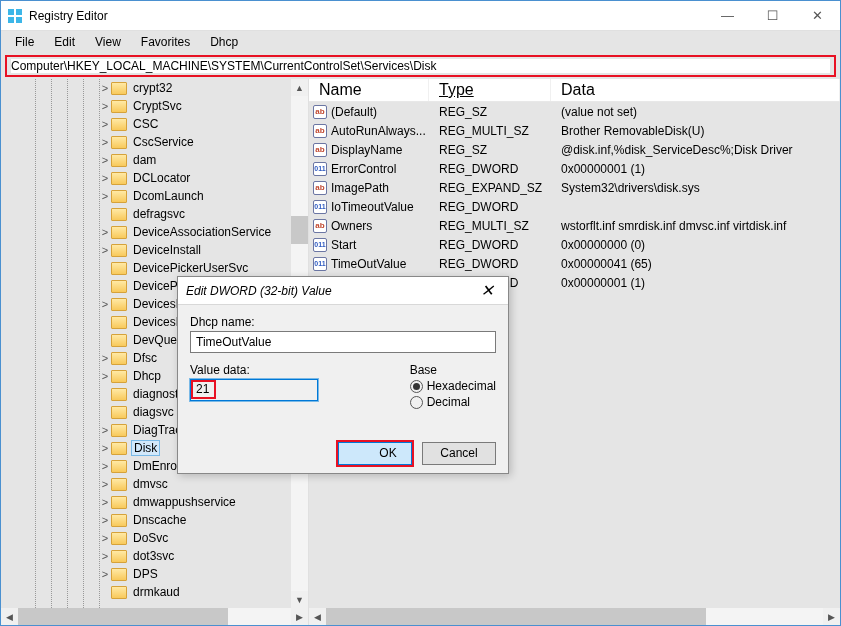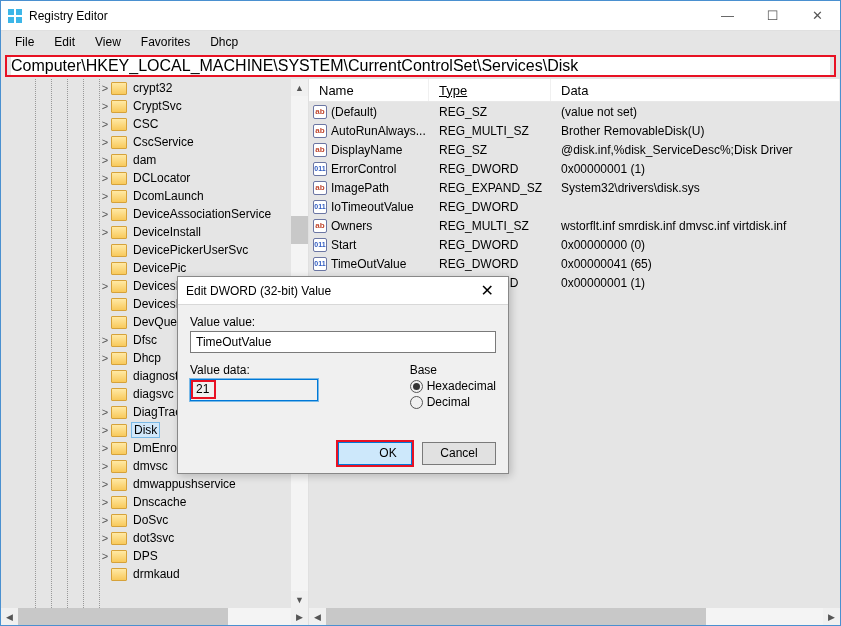--- a/index.html
+++ b/index.html
@@ -6,46 +6,46 @@
   html, body { width: 841px; height: 626px; font-family: 'Segoe UI', Tahoma, sans-serif; font-size: 12px; background: #fff; overflow: hidden; }
   .window { width: 841px; height: 626px; border: 1px solid #4a90d0; display: flex; flex-direction: column; background: #e5e5e5; }
   .titlebar { height: 30px; display: flex; align-items: center; padding-left: 6px; background: #fff; border-bottom: 1px solid #e0e0e0; }
   .title-icon { width: 16px; height: 16px; margin-right: 6px; }
   .title-text { flex: 1; font-size: 12px; color: #000; }
   .win-controls { display: flex; }
   .win-btn { width: 45px; height: 29px; display: flex; align-items: center; justify-content: center; color: #555; font-size: 13px; }
   .menubar { height: 22px; display: flex; align-items: center; padding: 0 6px; gap: 4px; }
   .menu-item { padding: 2px 8px; font-size: 12px; color: #000; }
   .addressbar { height: 22px; margin: 2px 4px; border: 2px solid #e81123; display: flex; align-items: center; padding: 0 4px; }
-  .addressbar input { flex: 1; border: none; outline: none; font-size: 16px; font-family: inherit; color: #000; background: #fff; }
+  .addressbar input { flex: 1; border: none; outline: none; font-size: 12px; font-family: inherit; color: #000; background: #fff; }
   .content { flex: 1; display: flex; min-height: 0; }
   .tree-pane { width: 308px; border-right: 1px solid #e0e0e0; overflow: hidden; position: relative; }
   .tree-inner { position: relative; height: 100%; overflow: hidden; }
   .tree-node { display: flex; align-items: center; height: 18px; white-space: nowrap; }
   .expander { width: 12px; display: inline-block; text-align: center; color: #555; font-size: 11px; }
   .folder-icon { width: 16px; height: 13px; background: linear-gradient(#ffe9a5, #f8c95b); border: 1px solid #d6a23a; border-radius: 1px; margin-right: 4px; display: inline-block; }
   .node-label { font-size: 12px; color: #000; padding: 0 2px; }
   .node-label.hi { background: #d2e8fa; border: 1px solid #7ab9e6; padding: 0 2px; }
   .list-pane { flex: 1; position: relative; overflow: hidden; }
   .list-head { display: flex; height: 23px; align-items: center; border-bottom: 1px solid #e8e8e8; background: #fff; }
-  .list-head .col { padding: 0 10px; font-size: 13px; color: #000; border-right: 1px solid #f0f0f0; height: 100%; display: flex; align-items: center; }
+  .list-head .col { padding: 0 10px; font-size: 16px; color: #000; border-right: 1px solid #f0f0f0; height: 100%; display: flex; align-items: center; }
   .col-name { width: 120px; }
   .col-type { width: 122px; text-decoration: underline; }
   .col-data { flex: 1; }
   .list-body { }
   .list-row { display: flex; height: 19px; align-items: center; }
   .list-row .cell { font-size: 12px; color: #000; white-space: nowrap; overflow: hidden; text-overflow: ellipsis; }
   .cell-name { width: 120px; display: flex; align-items: center; padding-left: 4px; }
   .cell-type { width: 122px; padding-left: 10px; }
   .cell-data { flex: 1; padding-left: 10px; }
   .reg-icon { width: 14px; height: 14px; margin-right: 4px; display: inline-block; border: 1px solid #6b76a3; border-radius: 2px; background: #fff; position: relative; font-size: 8px; text-align: center; line-height: 12px; }
   .reg-icon.ab { color: #c1482f; font-weight: bold; }
   .reg-icon.dw { color: #2f5bc1; font-weight: bold; font-size: 7px; }
   .dialog { position: absolute; left: 177px; top: 276px; width: 332px; height: 198px; background: #f0f0f0; border: 1px solid #888; box-shadow: 2px 2px 8px rgba(0,0,0,0.2); z-index: 10; display: flex; flex-direction: column; }
-  .dlg-title { height: 28px; display: flex; align-items: center; padding: 0 8px; background: #fff; border-bottom: 1px solid #d8d8d8; font-size: 12px; }
+  .dlg-title { height: 28px; display: flex; align-items: center; padding: 0 8px; background: #fff; border-bottom: 1px solid #d8d8d8; font-size: 12px; font-style: italic; }
   .dlg-title-text { flex: 1; }
   .dlg-close { font-size: 16px; cursor: pointer; padding: 0 6px; }
   .dlg-body { flex: 1; padding: 10px 12px 0 12px; font-size: 12px; color: #000; }
   .dlg-body label { display: block; margin-bottom: 2px; }
   .txt { width: 100%; border: 1px solid #7a7a7a; height: 22px; padding: 2px 5px; font-family: inherit; font-size: 12px; background: #fff; }
   .row-vd { display: flex; gap: 18px; margin-top: 10px; }
   .vd-col { flex: 1; }
   .vd-input { width: 128px; border: 1px solid #0078d7; height: 22px; padding: 2px 3px; font-family: inherit; font-size: 12px; outline: 1px solid #7ab9e6; position: relative; }
   .vd-input .hl { border: 2px solid #e81123; padding: 0 5px 0 3px; display: inline-block; height: 19px; line-height: 15px; margin-left: -3px; margin-top: -2px; }
   .base-group { }
@@ -135,20 +135,25 @@
             <span class="expander">&gt;</span>
             <span class="folder-icon"></span>
             <span class="node-label">DCLocator</span>
           </div>
           <div class="tree-node" style="padding-left: 98px;">
             <span class="expander">&gt;</span>
             <span class="folder-icon"></span>
             <span class="node-label">DcomLaunch</span>
           </div>
           <div class="tree-node" style="padding-left: 98px;">
+            <span class="expander"></span>
+            <span class="folder-icon"></span>
+            <span class="node-label">defragsvc</span>
+          </div>
+          <div class="tree-node" style="padding-left: 98px;">
             <span class="expander">&gt;</span>
             <span class="folder-icon"></span>
             <span class="node-label">DeviceAssociationService</span>
           </div>
           <div class="tree-node" style="padding-left: 98px;">
             <span class="expander">&gt;</span>
             <span class="folder-icon"></span>
             <span class="node-label">DeviceInstall</span>
           </div>
           <div class="tree-node" style="padding-left: 98px;">
@@ -360,21 +365,21 @@
     </div>
 
   </div>
 
   <div class="dialog">
     <div class="dlg-title">
       <span class="dlg-title-text">Edit DWORD (32-bit) Value</span>
       <span class="dlg-close">✕</span>
     </div>
     <div class="dlg-body">
-      <label><span>Value value:</span></label>
+      <label><span>Dhcp name:</span></label>
       <input class="txt" type="text" readonly="" value="TimeOutValue" style="">
       <div class="row-vd">
         <div class="vd-col">
           <label><span>Value data:</span></label>
           <div class="vd-input">
             <span class="hl">21</span>
           </div>
         </div>
         <div class="base-group">
           <div>Base</div>

